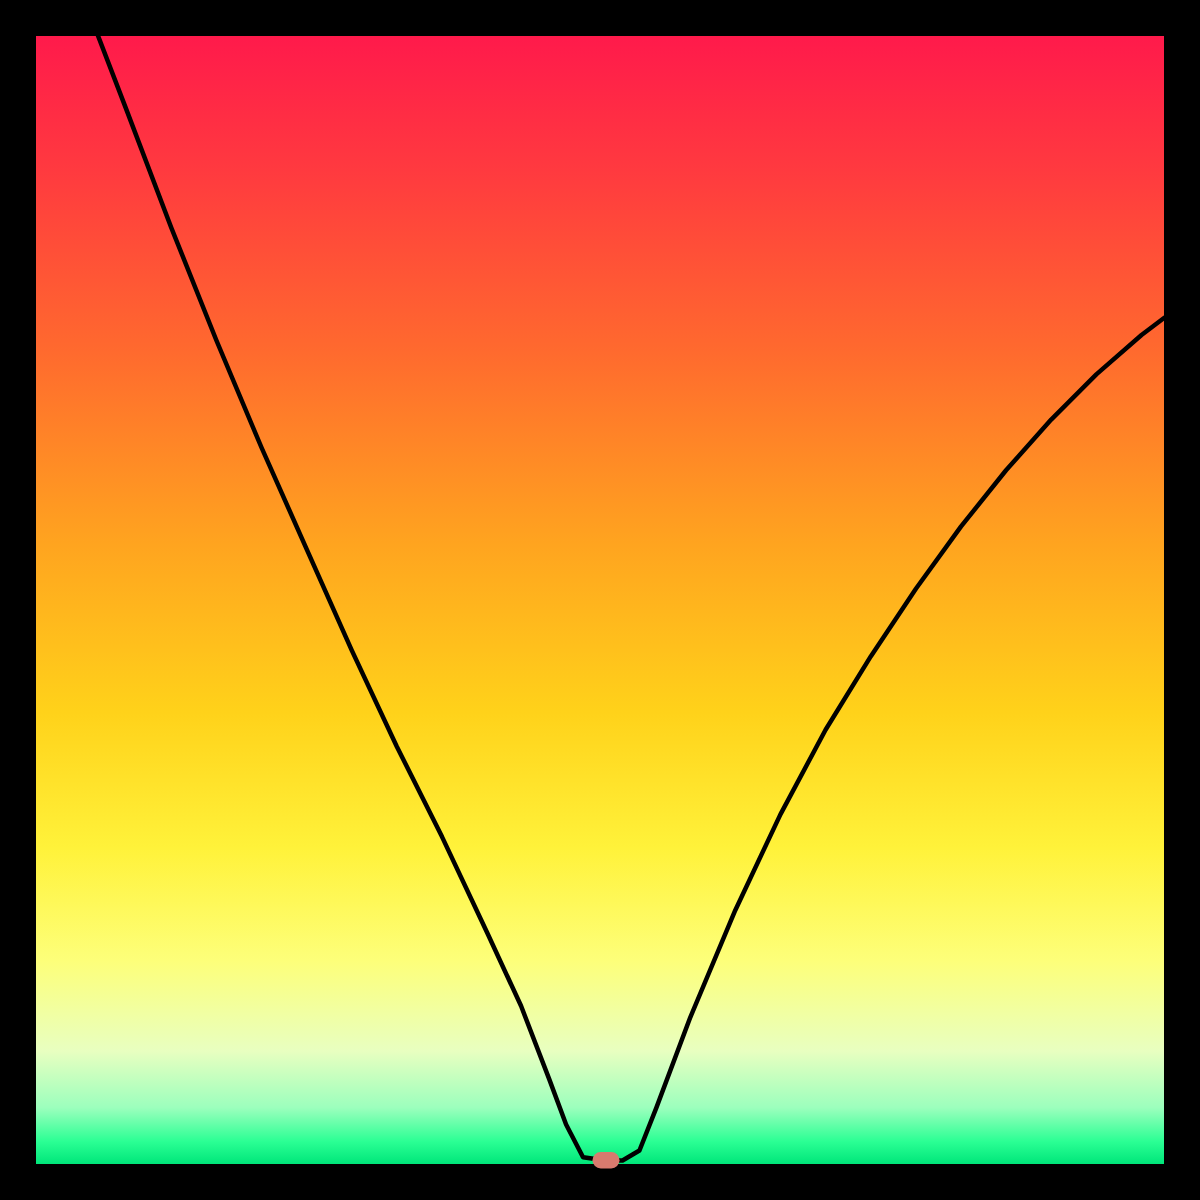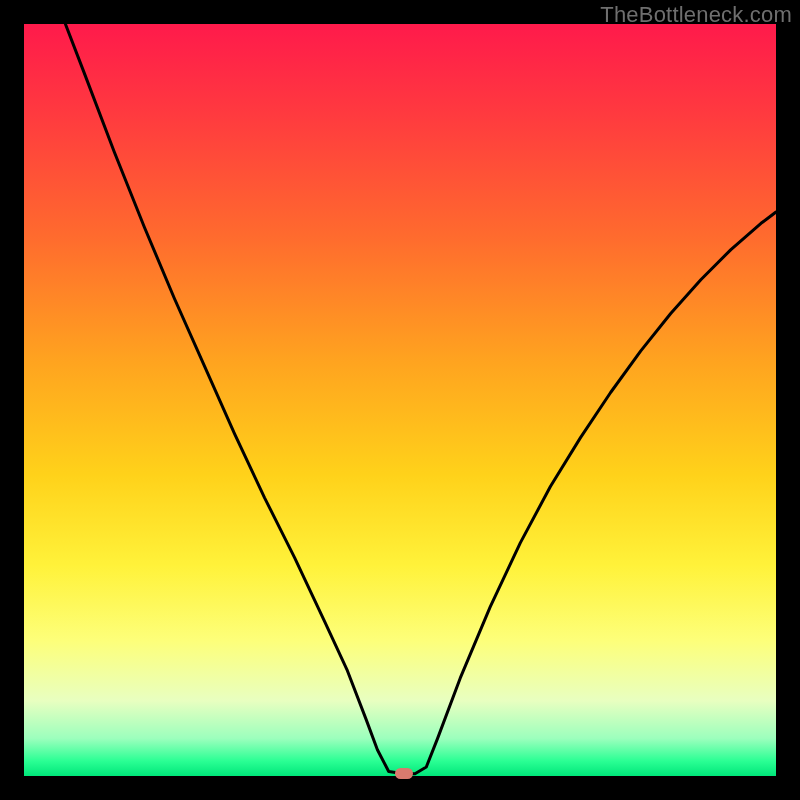--- a/index.html
+++ b/index.html
@@ -59,20 +59,19 @@
     width: 18px;
     height: 11px;
     background: #d87a6e;
     border-radius: 6px;
   }
 </style>
 </head>
 <body>
 
 <div class="frame">
-  <div class="watermark">TheBottleneck.com</div>
   <div class="plot">
     <svg class="curve" viewBox="0 0 752 752" preserveAspectRatio="none">
       <path fill="none" stroke="#000" stroke-width="3" stroke-linejoin="round" stroke-linecap="round" d="M41.4 0.0 L60.2 48.9 L90.2 127.8 L120.3 203.0 L150.4 274.5 L180.5 342.2 L210.6 409.8 L240.6 473.8 L270.7 533.9 L300.8 597.8 L323.4 646.7 L342.2 695.6 L353.4 725.7 L364.7 747.5 L379.8 749.7 L391.0 749.7 L402.3 743.0 L413.6 714.4 L436.2 654.2 L466.2 582.8 L496.3 518.9 L526.4 462.5 L556.5 413.6 L586.6 368.5 L616.6 327.1 L646.7 289.5 L676.8 255.7 L706.9 225.6 L737.0 199.3 L752.0 188.0"></path>
     </svg>
     <div class="minmarker" style="left: 370.76px; top: 743.744px;"></div>
   </div>
 </div>
 
 </body></html>

